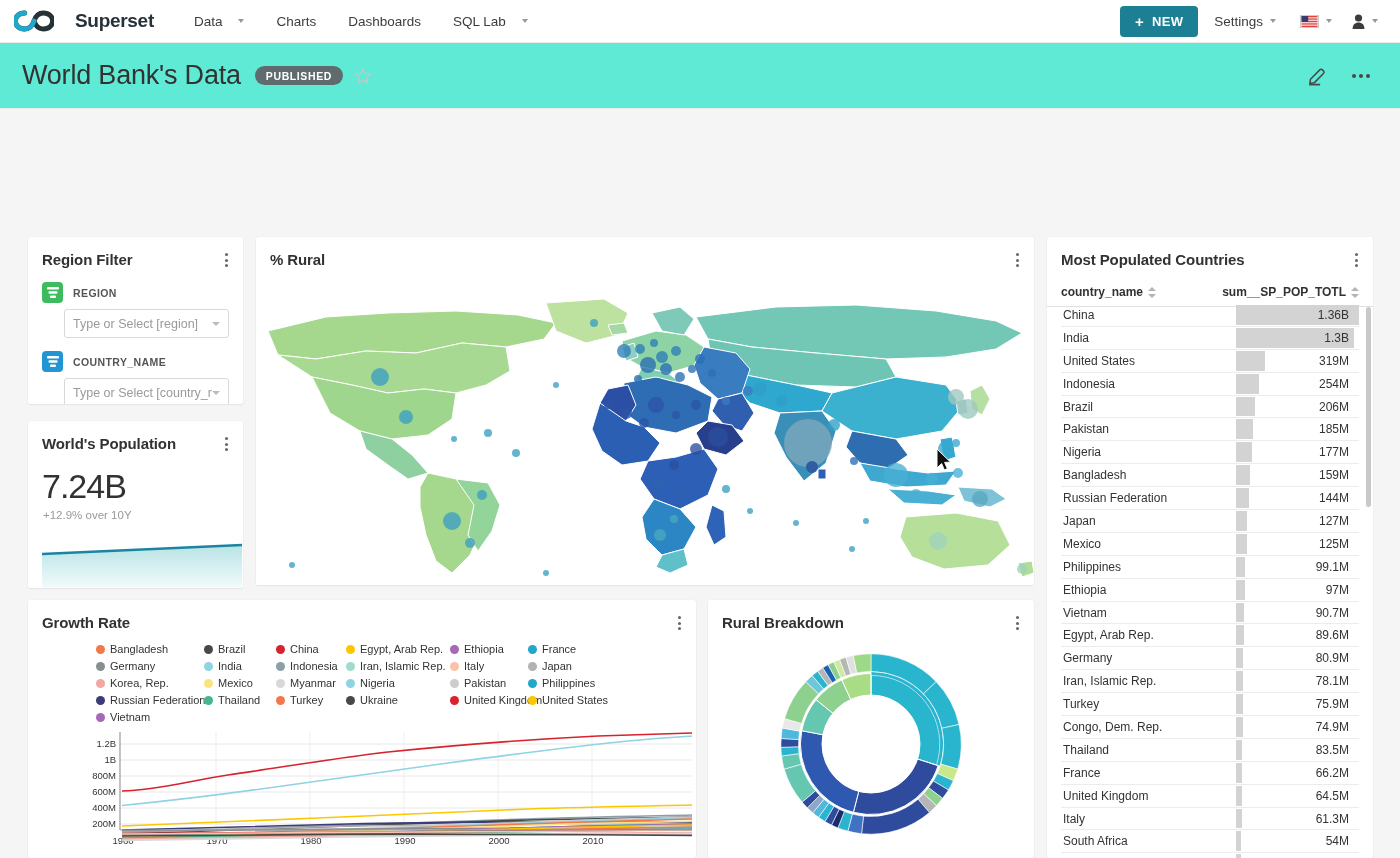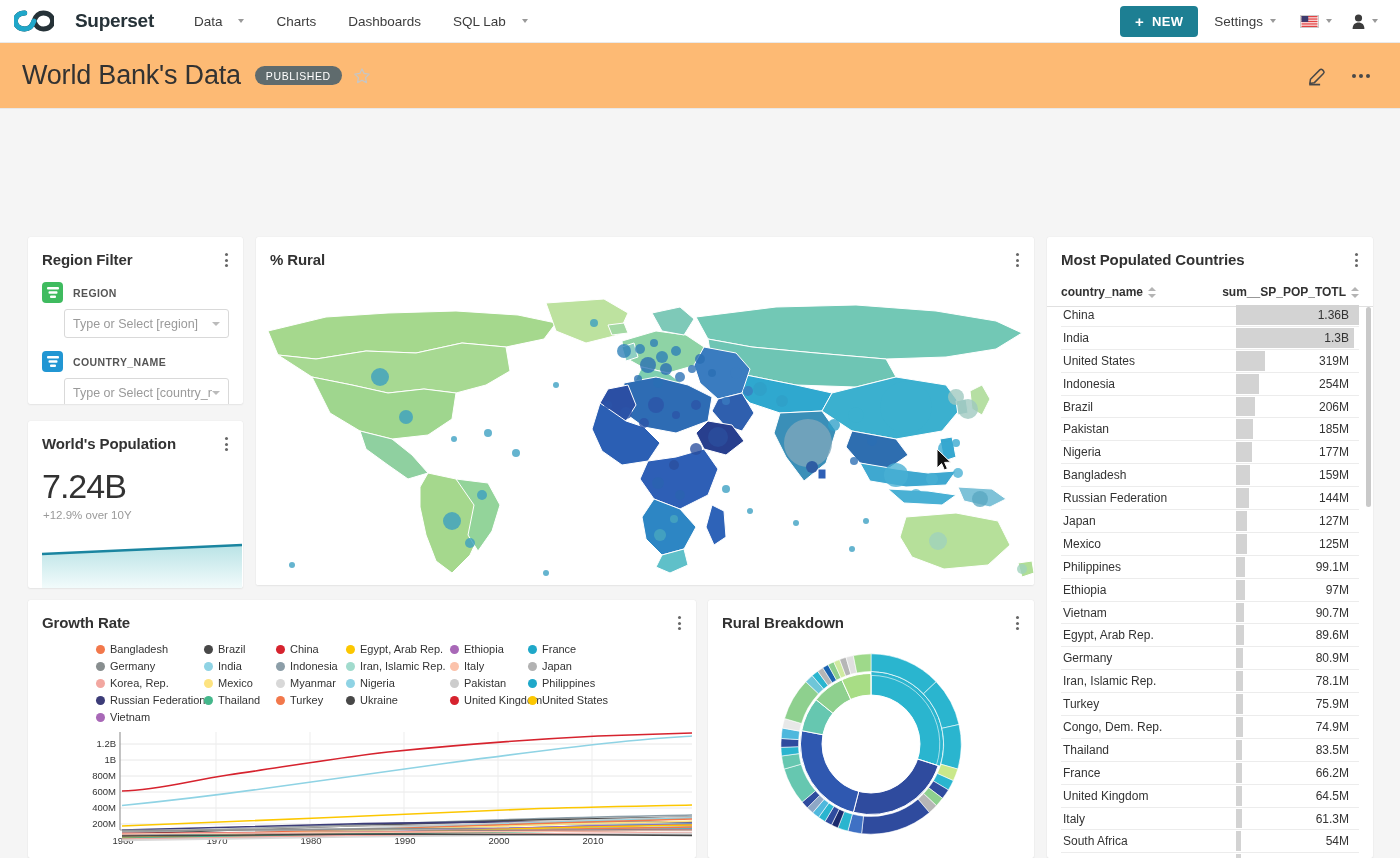--- a/index.html
+++ b/index.html
@@ -37,29 +37,29 @@
   .btn-new .plus { font-size: 15px; font-weight: bold; line-height: 1; }
   .settings-link { font-size: 13.5px; color: #3c3c3c; padding: 8px 12px; display: flex;
                    align-items: center; gap: 7px; cursor: pointer; }
   .flag-wrap { display:flex; align-items:center; gap:7px; padding: 8px 8px; cursor:pointer;}
   .flag { width: 19px; height: 13px; display: block; border: .5px solid #ccc; }
   .user-wrap { display:flex; align-items:center; gap:7px; padding: 8px 10px 8px 8px; cursor:pointer;}
   .user-icon { width: 13px; height: 15px; display:block; }
 
   
   .dash-header {
-    height: 66px; background: #fdba74; border-bottom: 1px solid #e8e8e8;
+    height: 66px; background: #5eead4; border-bottom: 1px solid #e8e8e8;
     display: flex; align-items: center; padding: 0 26px 0 22px;
     position: relative; z-index: 30;
   }
   .dash-title {
     font-size: 27px; color: #323232; font-weight: normal; letter-spacing: -0.2px;
   }
   .published-badge {
-    background: #5f6b6d; color: #fff; font-size: 10.5px; font-weight: normal;
+    background: #5f6b6d; color: #fff; font-size: 10.5px; font-weight: bold;
     border-radius: 10px; padding: 3.5px 11px 3.5px 11px; margin-left: 14px;
     letter-spacing: .6px; cursor: pointer; white-space: nowrap;
   }
   .star-icon { margin-left: 11px; width: 18px; height: 18px; display:block; cursor: pointer; }
   .dash-header-right { margin-left: auto; display: flex; align-items: center; gap: 20px; }
   .edit-icon { width: 21px; height: 21px; display:block; cursor: pointer; }
   .more-dots-h { display: flex; gap: 3px; cursor: pointer; padding: 4px; }
   .more-dots-h i { width: 4px; height: 4px; border-radius: 50%; background: #484848; display:block; }
 
   

